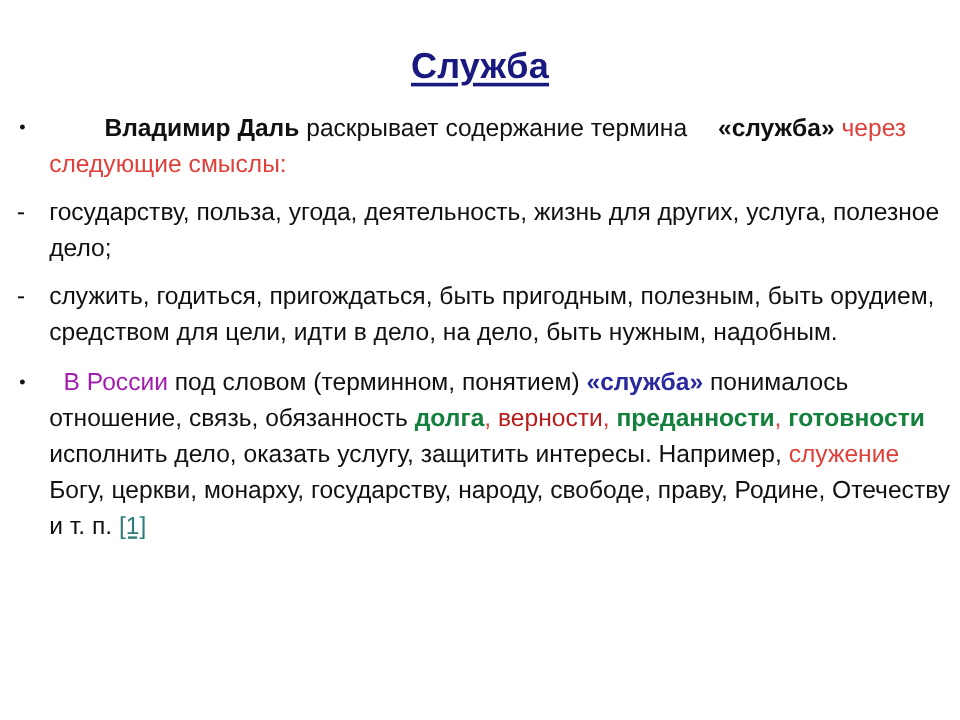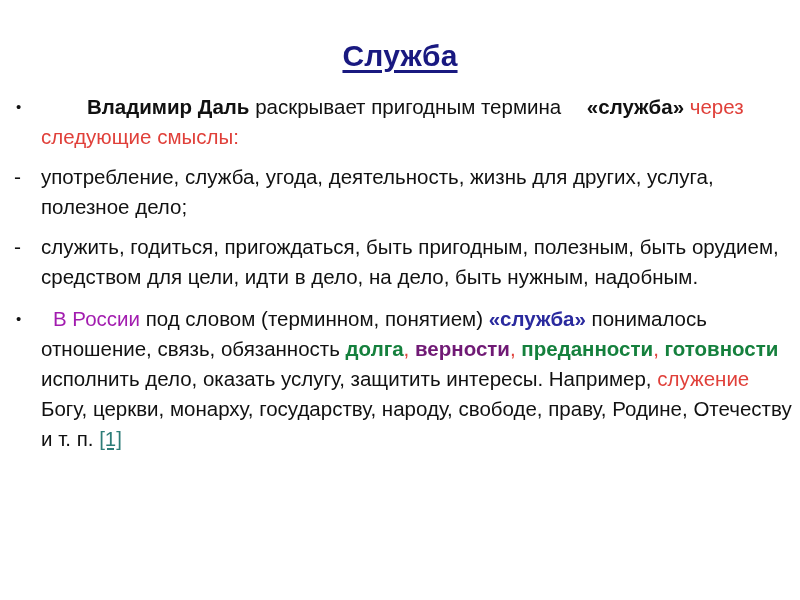--- a/index.html
+++ b/index.html
@@ -87,47 +87,47 @@
 
   .first-indent { display: inline-block; width: 26px; }
   .small-indent { display: inline-block; width: 12px; }
 
   
   .b        { font-weight: bold; margin-left: 20px; }
   .red      { color: #e0403a; }
   .darkred  { color: #a21caf; }
   .blue     { color: #2a2a9e; font-weight: bold; }
   .violet   { color: #15803d; font-weight: bold; }
-  .navy     { color: #701a75; font-weight: bold; }
+  .navy     { color: #b91c1c; font-weight: normal; }
   .redcomma { color: #e0403a; }
   .ref-link {
     color: #2e7d78;
     text-decoration: underline;
     text-underline-offset: 2px;
   }
 </style>
 </head>
 <body>
 
 <div class="slide">
 
   <div class="title-wrap">
     <h1 class="slide-title">Служба</h1>
   </div>
 
   <div class="body-block">
 
     <p class="para p-bullet1">
       <span class="marker bullet">•</span>
-      <span class="first-indent"></span><span class="b">Владимир Даль</span><span> раскрывает  пригодным термина </span><span class="b">«служба»</span><span class="red"> через следующие смыслы:</span>
+      <span class="first-indent"></span><span class="b">Владимир Даль</span><span> раскрывает  содержание термина </span><span class="b">«служба»</span><span class="red"> через следующие смыслы:</span>
     </p>
 
     <p class="para p-dash1">
       <span class="marker dash">-</span>
-      <span>употребление, служба, угода, деятельность, жизнь для</span>
+      <span>государству, польза, угода, деятельность, жизнь для</span>
       <span>других, услуга, полезное дело;</span>
     </p>
 
     <p class="para p-dash2">
       <span class="marker dash">-</span>
       <span>служить, годиться, пригождаться, быть пригодным,</span>
       <span>полезным, быть орудием, средством для цели, идти в дело,</span>
       <span>на дело, быть нужным, надобным.</span>
     </p>
 

